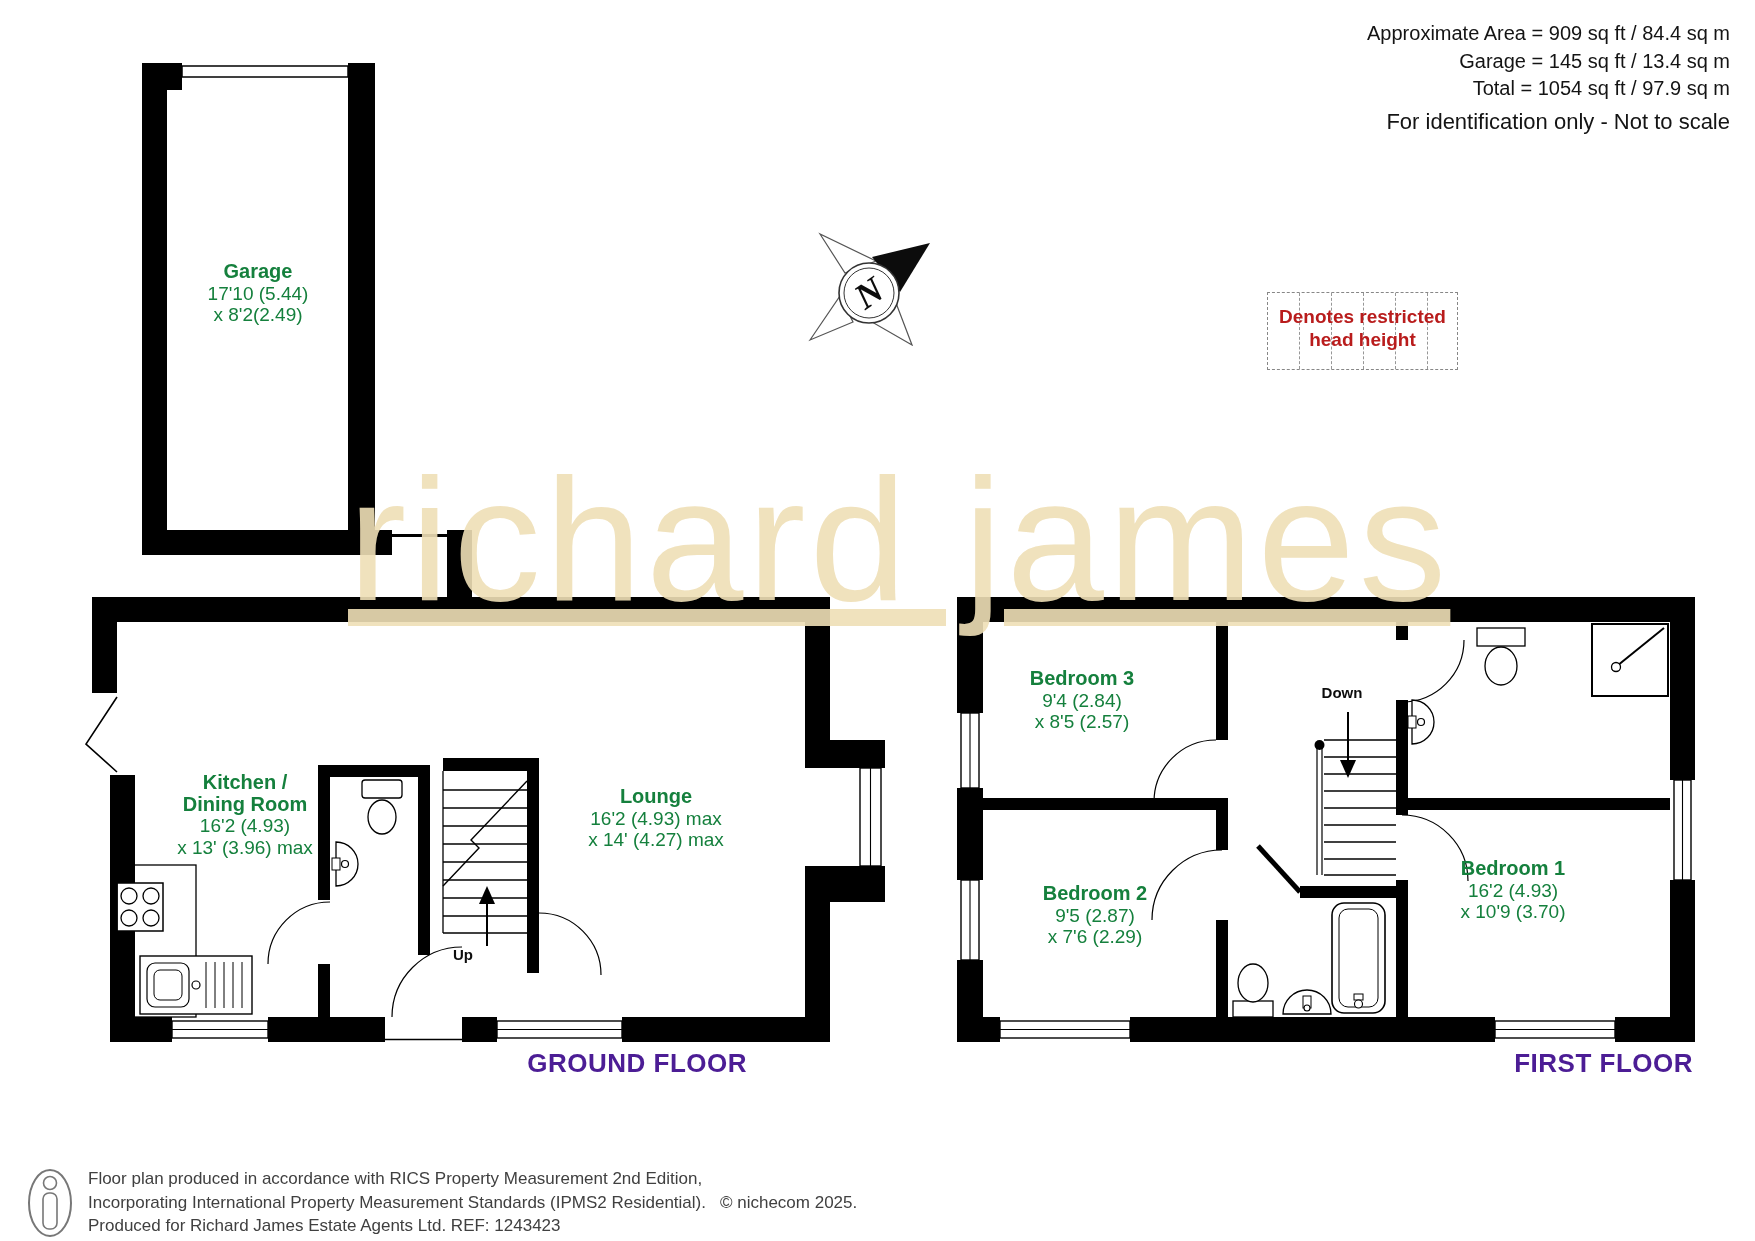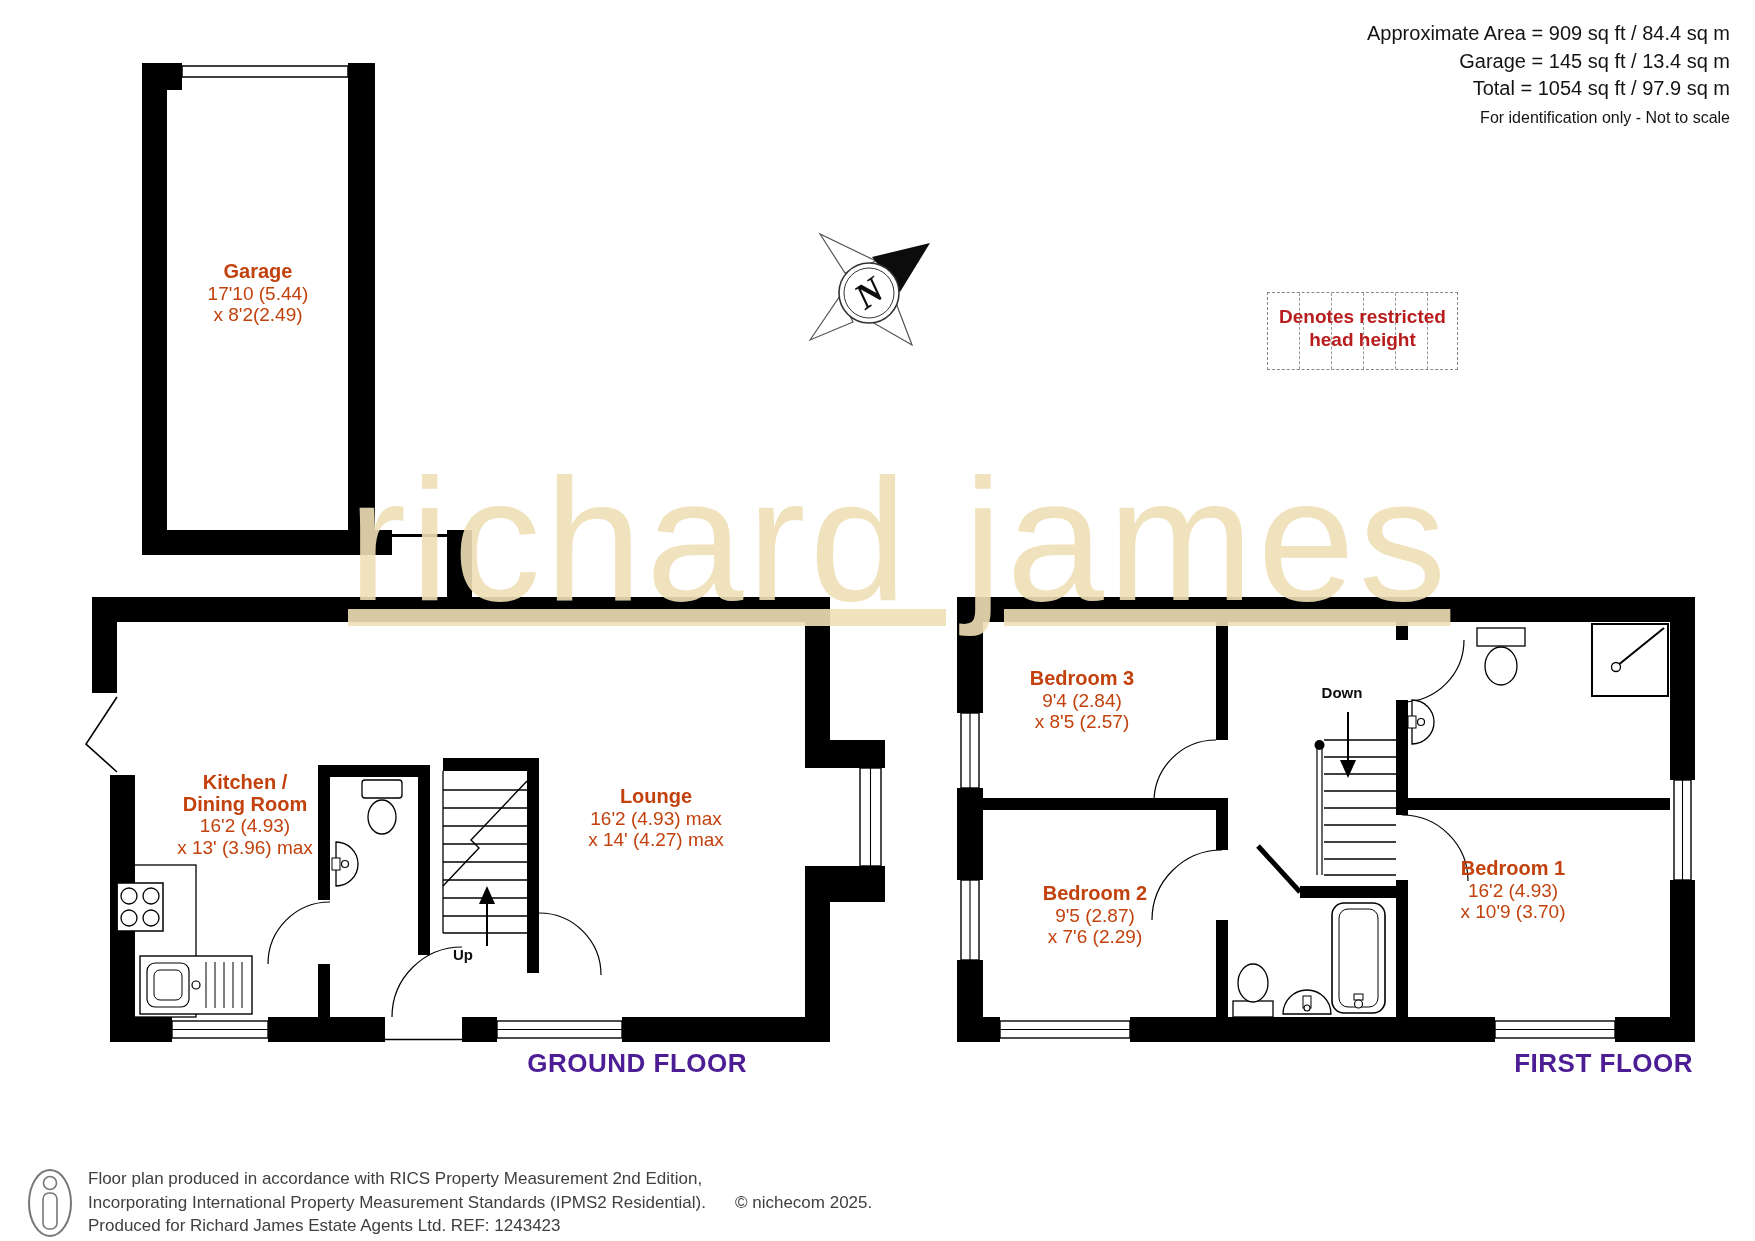--- a/index.html
+++ b/index.html
@@ -3,36 +3,36 @@
 <meta charset="utf-8">
 <style>
   html,body{margin:0;padding:0;background:#fff;}
   .canvas{position:relative;width:1755px;height:1241px;background:#ffffff;overflow:hidden;
           font-family:"Liberation Sans",sans-serif;color:#111;}
   .plan-svg{position:absolute;left:0;top:0;z-index:1;}
   .watermark{position:absolute;left:348px;top:452px;z-index:3;font-size:175px;line-height:1;
              letter-spacing:4px;color:#efdfb6;opacity:0.9;white-space:nowrap;font-weight:400;text-decoration:underline;}
   .hdr{position:absolute;top:20px;right:25px;text-align:right;z-index:10;}
   .hdr .big{font-size:20px;line-height:27.5px;color:#141414;}
-  .hdr .small{font-size:16px;margin-top:6px;color:#141414;}
+  .hdr .small{font-size:22px;margin-top:6px;color:#141414;}
   .legend{position:absolute;left:1267px;top:292px;width:191px;height:78px;z-index:10;
           border:1px dashed #878787;box-sizing:border-box;}
   .legend .vd{position:absolute;top:0;bottom:0;border-left:1px dashed #979797;}
   .legend .txt{position:absolute;left:0;right:0;top:12px;text-align:center;font-weight:bold;
                font-size:19px;line-height:23px;color:#b91c1c;}
   .label{position:absolute;z-index:10;text-align:center;white-space:nowrap;
-         transform:translateX(-50%);font-size:19px;line-height:21.5px;color:#c2410c;}
+         transform:translateX(-50%);font-size:19px;line-height:21.5px;color:#15803d;}
   .label .nm{font-weight:bold;font-size:20px;}
   .minilabel{position:absolute;z-index:10;transform:translateX(-50%);font-weight:bold;
              font-size:15px;color:#0d0d0d;white-space:nowrap;}
   .floorlabel{position:absolute;z-index:10;width:300px;text-align:right;font-weight:bold;
               font-size:26px;letter-spacing:0.5px;color:#4c1d95;}
   .footer{position:absolute;left:88px;top:1167px;z-index:10;font-size:17px;line-height:23.5px;
           color:#404040;}
-  .footer .cr{margin-left:29px;}
+  .footer .cr{margin-left:14px;}
 </style>
 </head>
 <body>
 
 <div class="canvas">
 
   <svg class="plan-svg" width="1755" height="1241" viewBox="0 0 1755 1241">
 
     <g fill="#000">
       <rect x="142" y="63" width="25" height="492"></rect>

